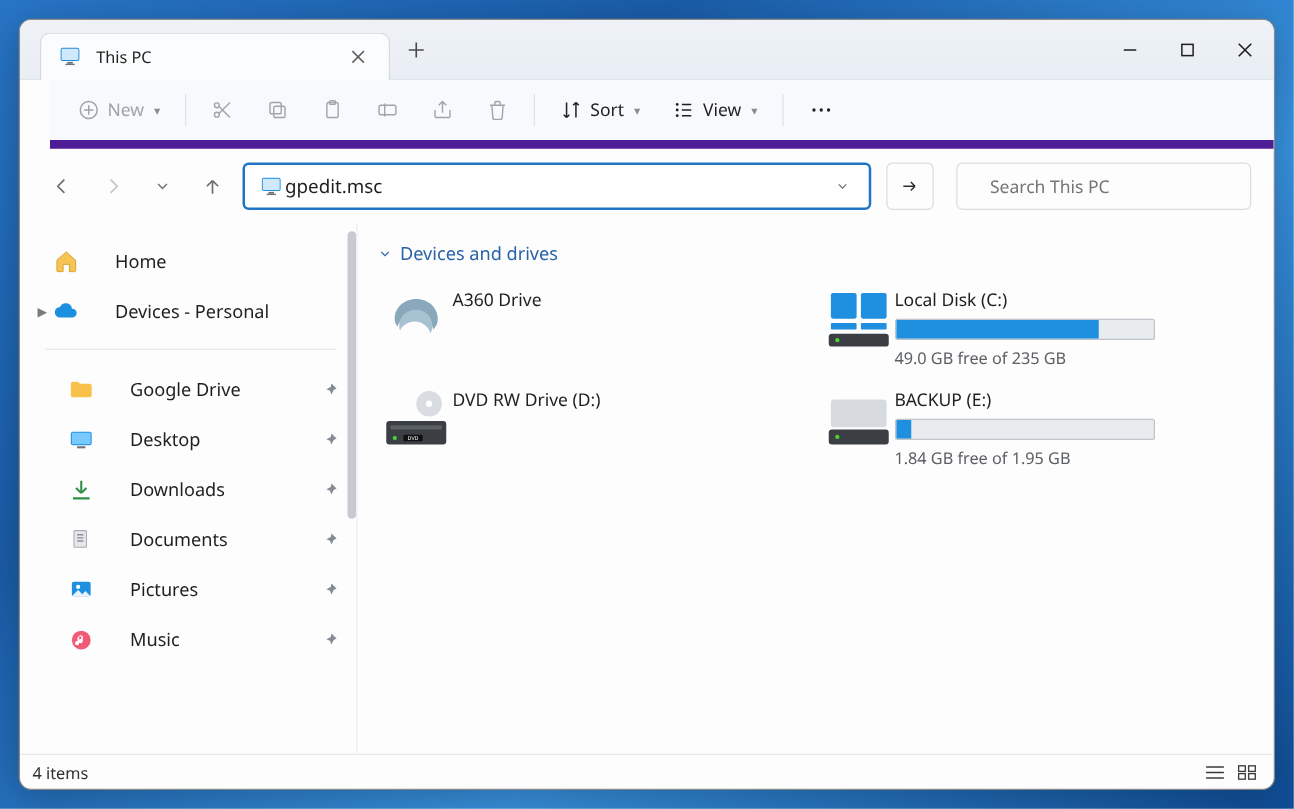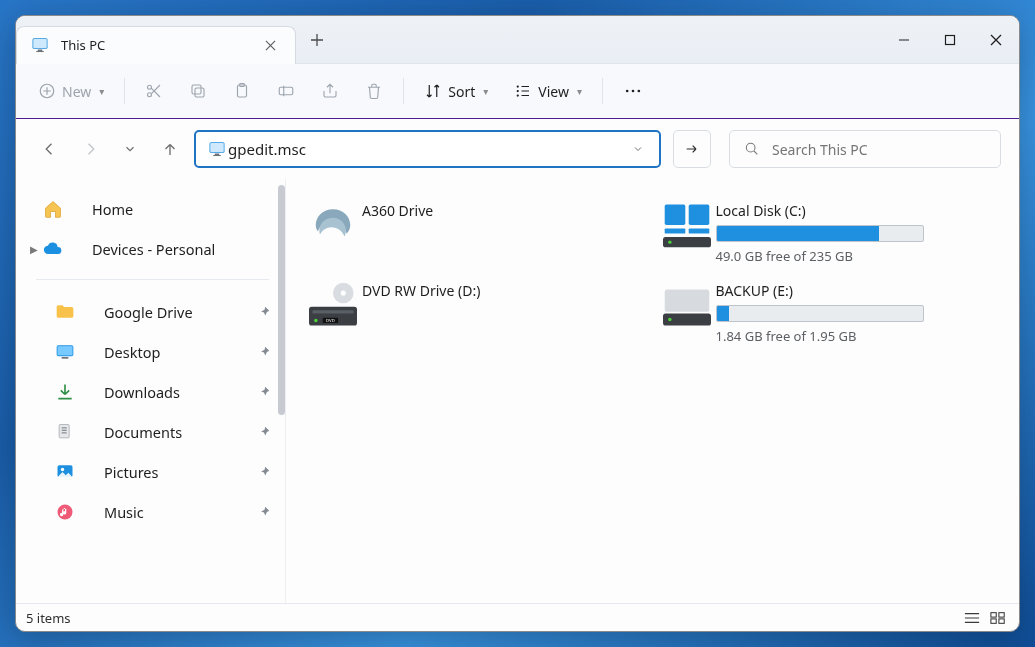--- a/index.html
+++ b/index.html
@@ -1,41 +1,41 @@
 <!DOCTYPE html>
 <html><head>
   <meta charset="utf-8">
   <style>
     * { margin:0; padding:0; box-sizing:border-box; font-family:"Segoe UI Variable","Segoe UI",system-ui,sans-serif; }
     html,body { width:1035px; height:647px; overflow:hidden; }
     body { background:linear-gradient(140deg,#2876c7 0%,#1a5da9 30%,#3893e0 65%,#0f4d97 100%); display:flex; align-items:center; justify-content:center; }
     .window { width:1005px; height:617px; background:#fdfdfd; border:1px solid #8a8a8a; border-radius:10px; overflow:hidden; display:flex; flex-direction:column; box-shadow:0 8px 32px rgba(0,0,0,0.25); }
     
     .titlebar { height:48px; background:linear-gradient(#eef2f7,#e9eef4); display:flex; align-items:center; border-bottom:1px solid #dfe4eb; }
-    .tab { height:38px; margin-left:0; margin-top:10px; background:#fbfcfd; border:1px solid #d6dbe2; border-bottom:none; border-radius:8px 8px 0 0; display:flex; align-items:center; padding:0 14px 0 12px; gap:10px; min-width:280px;text-align:center; }
+    .tab { height:38px; margin-left:16px; margin-top:10px; background:#fbfcfd; border:1px solid #d6dbe2; border-bottom:none; border-radius:8px 8px 0 0; display:flex; align-items:center; padding:0 14px 0 12px; gap:10px; min-width:280px;text-align:center; }
     .tab-title { font-size:13px; color:#1f1f1f; }
     .tab-close { width:22px; height:22px; display:flex; align-items:center; justify-content:center; color:#5f5f5f; border-radius:4px; }
     .new-tab { width:34px; height:34px; display:flex; align-items:center; justify-content:center; color:#4a4a4a; margin-left:4px; font-size:16px; }
     .win-controls { margin-left:auto; display:flex; }
     .win-btn { width:46px; height:40px; display:flex; align-items:center; justify-content:center; color:#1f1f1f; }
     
-    .toolbar { height:55px; background:#f7f9fc; border-bottom:1px solid #4c1d95; display:flex; align-items:center; padding:0 12px; gap:6px; }
+    .toolbar { height:55px; background:#f7f9fc; border-bottom:7px solid #4c1d95; display:flex; align-items:center; padding:0 12px; gap:6px;margin-left:24px; }
     .tbtn { height:36px; padding:0 10px; display:flex; align-items:center; gap:6px; color:#9da4ad; border-radius:4px; font-size:14px; }
     .tbtn.en { color:#1f1f1f; }
     .tdiv { width:1px; height:26px; background:#dfe4ea; margin:0 4px; }
     .chev-sm { font-size:10px; color:#8c8c8c; margin-left:2px; }
     
     .navrow { height:60px; display:flex; align-items:center; padding:0 18px; gap:8px; }
     .nav-ic { width:32px; height:32px; display:flex; align-items:center; justify-content:center; color:#6e6e6e; border-radius:4px; }
     .nav-ic.dis { color:#c2c5c9; }
     .addr { flex:1; height:38px; border:2px solid #1f74c4; border-radius:5px; display:flex; align-items:center; padding:0 8px 0 10px; background:#fff; }
     .addr input { border:none; outline:none; flex:1; font-size:15px; color:#1f1f1f; background:transparent; }
     .addr-drop { width:26px; display:flex; align-items:center; justify-content:center; color:#6e6e6e; }
     .go { width:38px; height:38px; border:1px solid #d9dde2; border-radius:5px; display:flex; align-items:center; justify-content:center; color:#2f2f2f; margin-left:4px; }
-    .search { width:272px; height:38px; border:1px solid #d9dde2; border-radius:5px; display:flex; align-items:center; padding:0 14px; gap:12px; margin-left:10px; color:#7a7a7a; }
+    .search { width:236px; height:38px; border:1px solid #d9dde2; border-radius:5px; display:flex; align-items:center; padding:0 14px; gap:12px; margin-left:10px; color:#7a7a7a; }
     .search input { border:none; outline:none; flex:1; font-size:14px; color:#555; background:transparent; }
     
     .body { flex:1; display:flex; min-height:0; }
     .side { width:270px; border-right:1px solid #eceef1; padding:10px 4px 10px 8px; overflow:hidden; position:relative; }
     .side-scroll { position:absolute; right:0; top:6px; width:7px; height:230px; background:#c7cbd1; border-radius:4px; }
     .srow { height:40px; display:flex; align-items:center; padding:0 10px 0 30px; gap:28px; border-radius:4px; color:#1f1f1f; font-size:14.5px; position:relative; }
     .srow.top { padding-left:18px; }
     .srow .caret { position:absolute; left:6px; color:#7a7a7a; font-size:10px; }
     .pin { margin-left:auto; color:#858b92; }
     .sdiv { height:1px; background:#e6e9ed; margin:10px 12px 12px 12px; }
@@ -331,20 +331,26 @@
         <span class="pin">
             <svg width="14" height="14" viewBox="0 0 24 24">
               <path d="M14 3l7 7-4 2-3 6-2-5-5-2 6-3z" fill="currentColor"></path>
             </svg>
           </span>
       </div>
       <div class="side-scroll"></div>
     </div>
 
     <div class="content">
+      <div class="grp-head">
+        <svg width="12" height="12" viewBox="0 0 24 24">
+            <path d="M6 9l6 6 6-6" fill="none" stroke="currentColor" stroke-width="2"></path>
+          </svg>
+        <span>Devices and drives</span>
+      </div>
       <div class="grid">
 
         <div class="drive">
           <span class="drive-ic">
             <svg width="50" height="46" viewBox="0 0 64 64">
                 <path d="M32 10c14 0 24 10 24 22 0 5-2 9-5 12-2-10-10-18-20-18-9 0-17 6-20 15-2-3-3-6-3-9 0-12 10-22 24-22z" fill="#89a8bb"></path>
                 <path d="M32 22c10 0 18 8 18 18 0 3-1 6-2 8-3-8-10-13-18-13-7 0-13 4-16 10-1-2-1-4-1-5 0-10 8-18 19-18z" fill="#a9c2d1"></path>
               </svg>
           </span>
           <div class="drive-info">
@@ -403,21 +409,21 @@
                 <div class="bar-fill" id="bar-backup" style="width: 6%;"></div>
               </div>
             <span class="subtxt">1.84 GB free of 1.95 GB</span>
           </div>
         </div>
       </div>
     </div>
   </div>
 
   <div class="status">
-    <span>5 items</span>
+    <span>4 items</span>
     <span class="spacer"></span>
     <span class="vbtn">
         <svg width="16" height="14" viewBox="0 0 18 14">
           <path d="M1 2h16M1 7h16M1 12h16" stroke="currentColor" stroke-width="1.4"></path>
         </svg>
       </span>
     <span class="vbtn">
         <svg width="16" height="14" viewBox="0 0 18 14">
           <rect x="1" y="1" width="6" height="5" fill="none" stroke="currentColor" stroke-width="1.2"></rect>
           <rect x="10" y="1" width="6" height="5" fill="none" stroke="currentColor" stroke-width="1.2"></rect>

